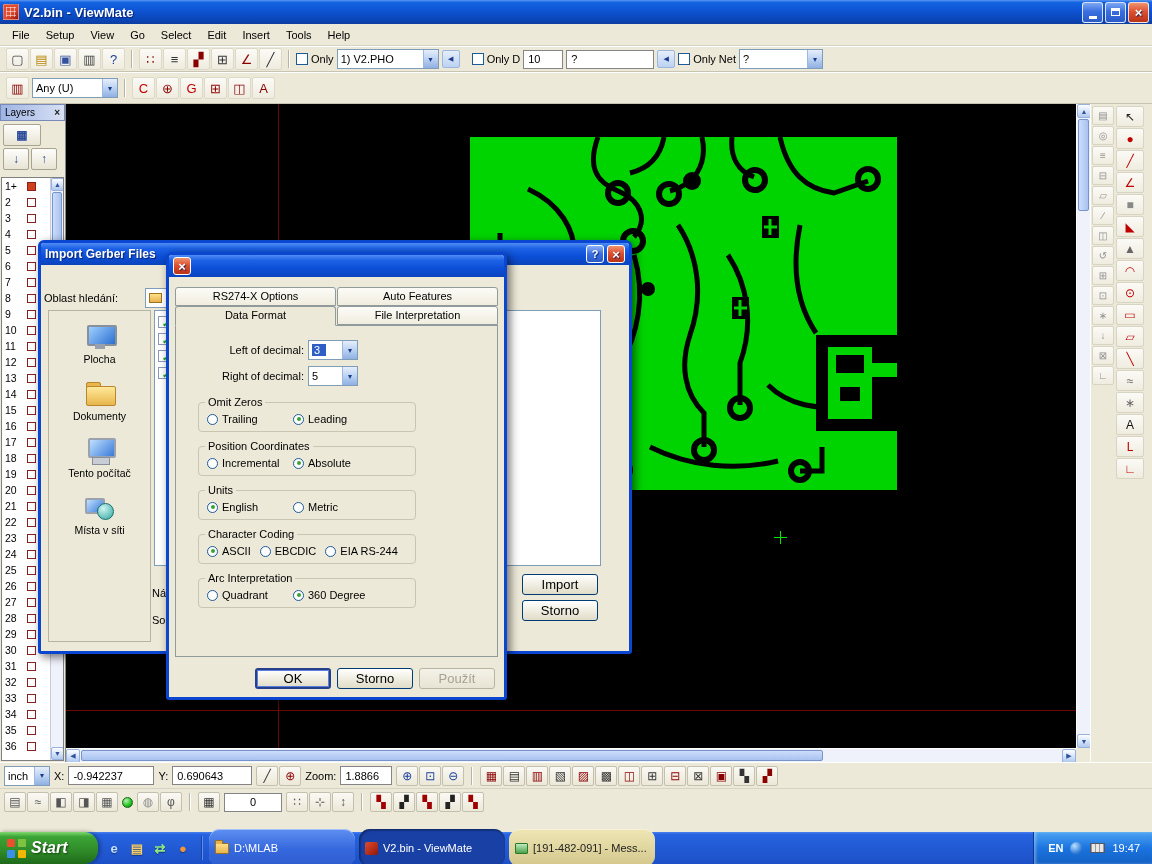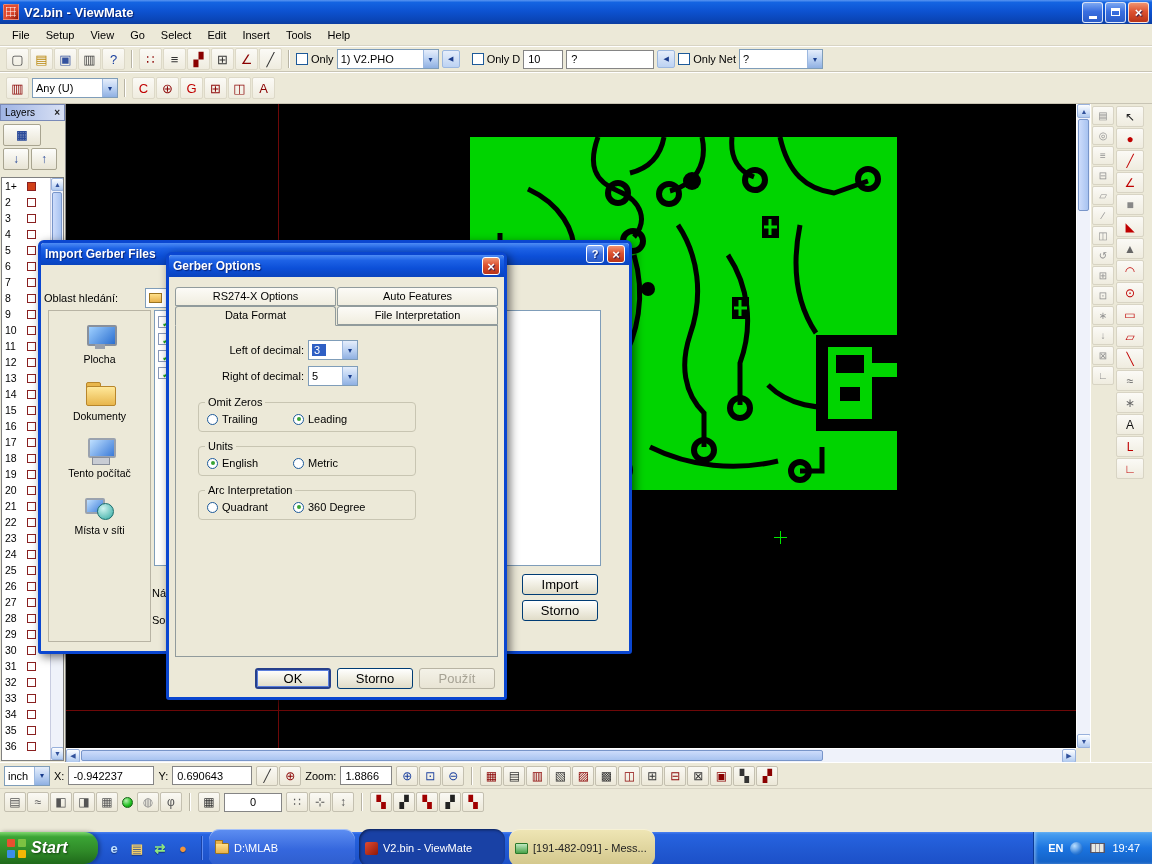--- a/index.html
+++ b/index.html
@@ -759,21 +759,20 @@
       </div>
     <span class="ilbl" style="left:111px;top:322px">Ná</span>
     <span class="ilbl" style="left:111px;top:349px">So</span>
     <div class="xpbtn" style="position:absolute;left:481px;top:309px;width:76px">Import</div>
     <div class="xpbtn" style="position:absolute;left:481px;top:335px;width:76px">Storno</div>
   </div>
 </div>
 
 <div id="gerber-dialog" class="xp-dialog">
   <div class="xp-title">
-    <span class="xp-title-text">Gerber Options</span>
     <span class="dlg-btn close">×</span>
   </div>
   <div class="xp-body">
     <div id="gerber-tabs1">
         <div class="tab">RS274-X Options</div>
         <div class="tab">Auto Features</div>
       </div>
     <div id="gerber-tabs2">
         <div class="tab active">Data Format</div>
         <div class="tab">File Interpretation</div>
@@ -797,36 +796,66 @@
           <div class="grp">
             <span class="glabel">Omit Zeros</span>
             <div class="opts">
               <label class="opt">
                 <span class="radio"></span>
                 <span class="optlbl">Trailing</span>
               </label>
               <label class="opt">
                 <span class="radio sel"></span>
                 <span class="optlbl">Leading</span>
+              </label>
+            </div>
+          </div>
+          <div class="grp">
+            <span class="glabel">Position Coordinates</span>
+            <div class="opts">
+              <label class="opt">
+                <span class="radio"></span>
+                <span class="optlbl">Incremental</span>
+              </label>
+              <label class="opt">
+                <span class="radio sel"></span>
+                <span class="optlbl">Absolute</span>
               </label>
             </div>
           </div>
           <div class="grp">
             <span class="glabel">Units</span>
             <div class="opts">
               <label class="opt">
                 <span class="radio sel"></span>
                 <span class="optlbl">English</span>
               </label>
               <label class="opt">
                 <span class="radio"></span>
                 <span class="optlbl">Metric</span>
               </label>
             </div>
           </div>
+          <div class="grp tight">
+            <span class="glabel">Character Coding</span>
+            <div class="opts">
+              <label class="opt">
+                <span class="radio sel"></span>
+                <span class="optlbl">ASCII</span>
+              </label>
+              <label class="opt">
+                <span class="radio"></span>
+                <span class="optlbl">EBCDIC</span>
+              </label>
+              <label class="opt">
+                <span class="radio"></span>
+                <span class="optlbl">EIA RS-244</span>
+              </label>
+            </div>
+          </div>
           <div class="grp">
             <span class="glabel">Arc Interpretation</span>
             <div class="opts">
               <label class="opt">
                 <span class="radio"></span>
                 <span class="optlbl">Quadrant</span>
               </label>
               <label class="opt">
                 <span class="radio sel"></span>
                 <span class="optlbl">360 Degree</span>

